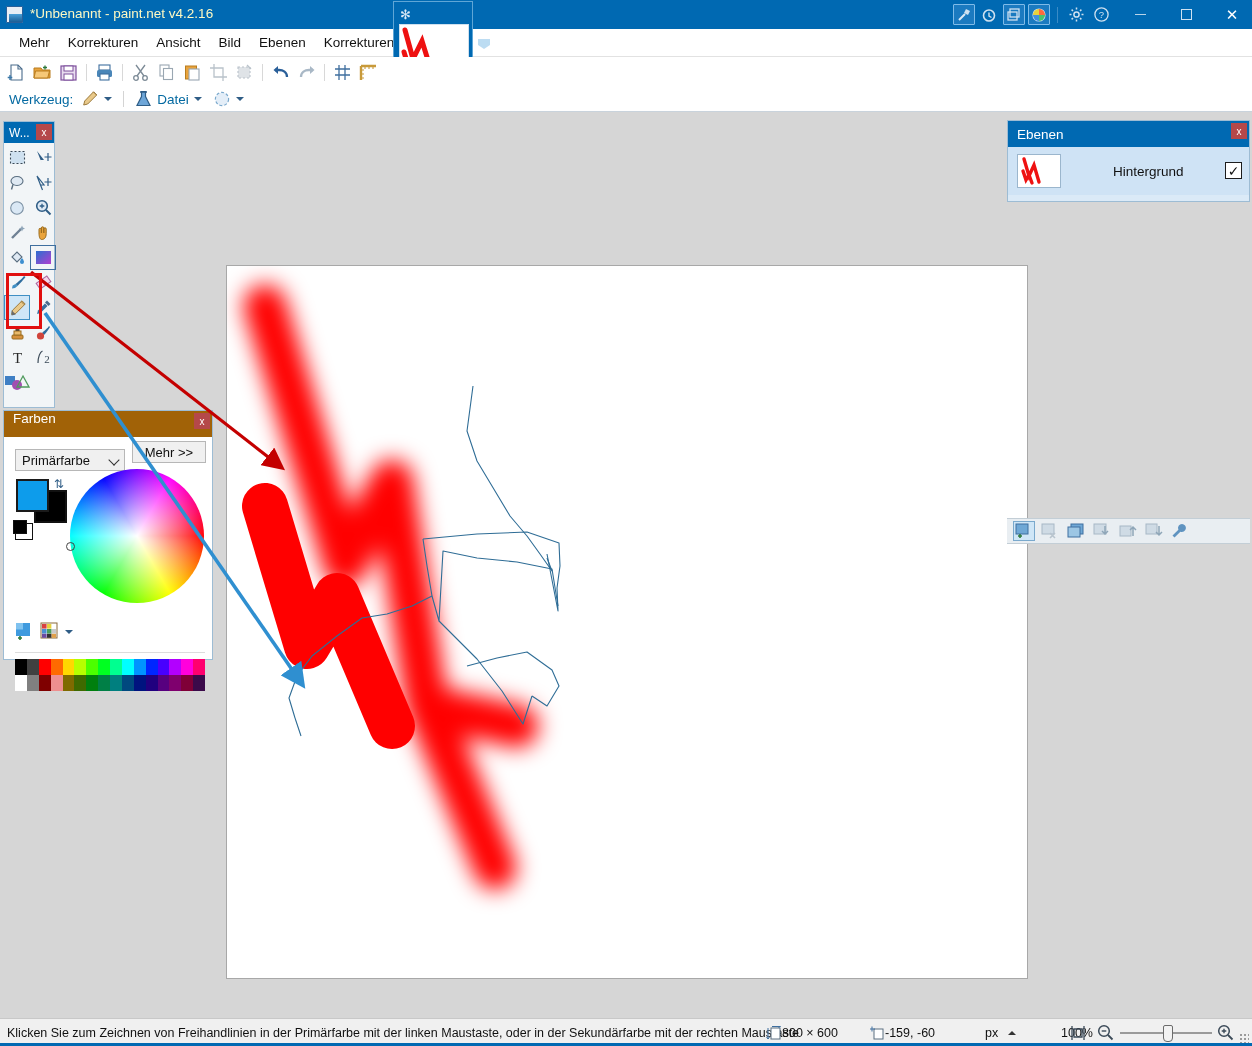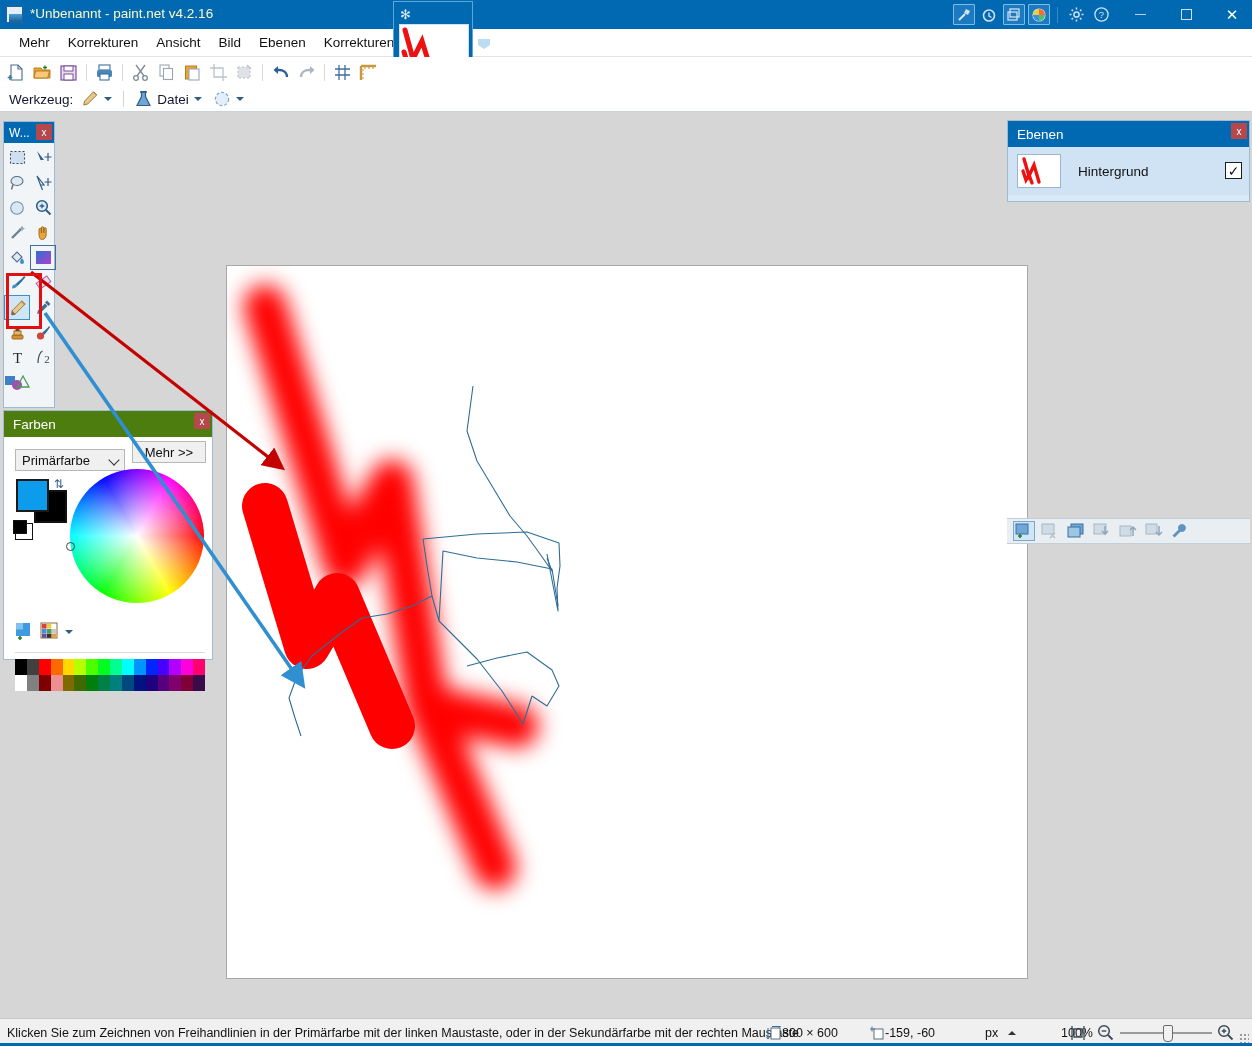--- a/index.html
+++ b/index.html
@@ -72,21 +72,21 @@
   }
   .tbtn{ width:25px; height:25px; display:flex; align-items:center; justify-content:center; position:relative; }
   .tbsep{ width:1px; height:17px; background:#d8d8d8; margin:0 4px; }
 
   
   #optbar{
     position:absolute; left:0; top:87px; width:1252px; height:25px;
     background:#fff; border-bottom:1px solid #c9d3dc;
     display:flex; align-items:center; padding-left:9px; gap:5px;
   }
-  #optbar .lbl{ font-size:13.5px; color:#0f172a; }
+  #optbar .lbl{ font-size:13.5px; color:#0369a1; }
   .caret{ width:0;height:0;border-left:4px solid transparent;border-right:4px solid transparent;border-top:4px solid #2f5d86; }
   .osep{ width:1px; height:16px; background:#d4d4d4; margin:0 6px; }
 
   
   #workspace{
     position:absolute; left:0; top:112px; width:1252px; height:906px;
     background:#d6d6d6;
   }
   #canvas-wrap{
     position:absolute; left:227px; top:154px; width:800px; height:712px;
@@ -117,22 +117,22 @@
     position:absolute; left:2px; top:151px; width:36px; height:56px;
     border:3px solid #e10f0f; pointer-events:none; z-index:6;
   }
 
   
   #colors-panel{
     position:absolute; left:3px; top:298px; width:210px; height:250px;
     background:#fff; border:1px solid #9dbcd4;
   }
   #colors-title{
-    height:26px; background:#4d7c0f; color:#fff; font-size:13.5px;
-    display:flex; align-items:center; padding-left:9px; position:relative;
+    height:26px; background:#a16207; color:#fff; font-size:13.5px;
+    display:flex; padding-left:9px; position:relative;
   }
   #colors-body{ position:relative; height:223px; }
   #prim-select{
     position:absolute; left:11px; top:12px; width:110px; height:22px;
     background:#f0f0f0; border:1px solid #b7b7b7; font-size:13px;
     display:flex; align-items:center; padding-left:6px; color:#111;
   }
   #prim-select .chev{
     position:absolute; right:6px; top:6px; width:8px; height:8px;
     border-right:1.6px solid #333; border-bottom:1.6px solid #333;
@@ -186,21 +186,21 @@
   #layers-panel{
     position:absolute; left:1007px; top:8px; width:243px; height:82px;
     background:#dbeaf7; border:1px solid #9dbcd4;
   }
   #layers-title{
     height:26px; background:#0069b2; color:#fff; font-size:13.5px;
     display:flex; align-items:center; padding-left:9px; position:relative;
   }
   #layer-row{
     position:absolute; left:0; top:26px; width:241px; height:48px;
-    display:flex; align-items:center; padding-left:9px; background:#cfe3f5;
+    display:flex; align-items:center; padding-left:9px; background:#cfe3f5;gap:35px;
   }
   #layer-thumb{
     width:44px; height:34px; background:#fff; border:1px solid #9bb6cd;
     overflow:hidden; position:relative;
   }
   #layer-name{ margin-left:17px; font-size:13.5px; color:#111; }
   #layer-check{
     position:absolute; right:7px; top:15px; width:17px; height:17px;
     border:1.4px solid #1d1d1d; background:#fff;
     display:flex; align-items:center; justify-content:center;

